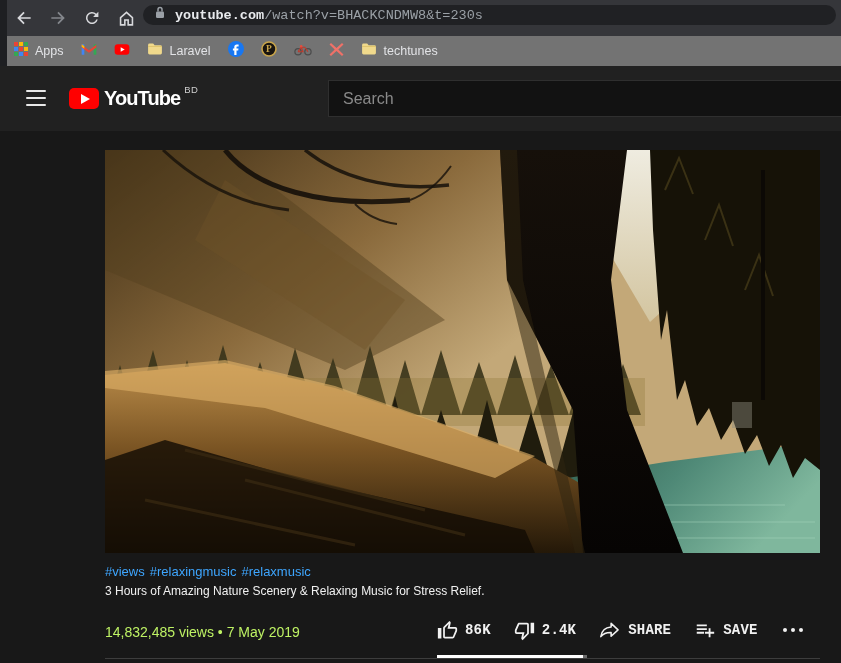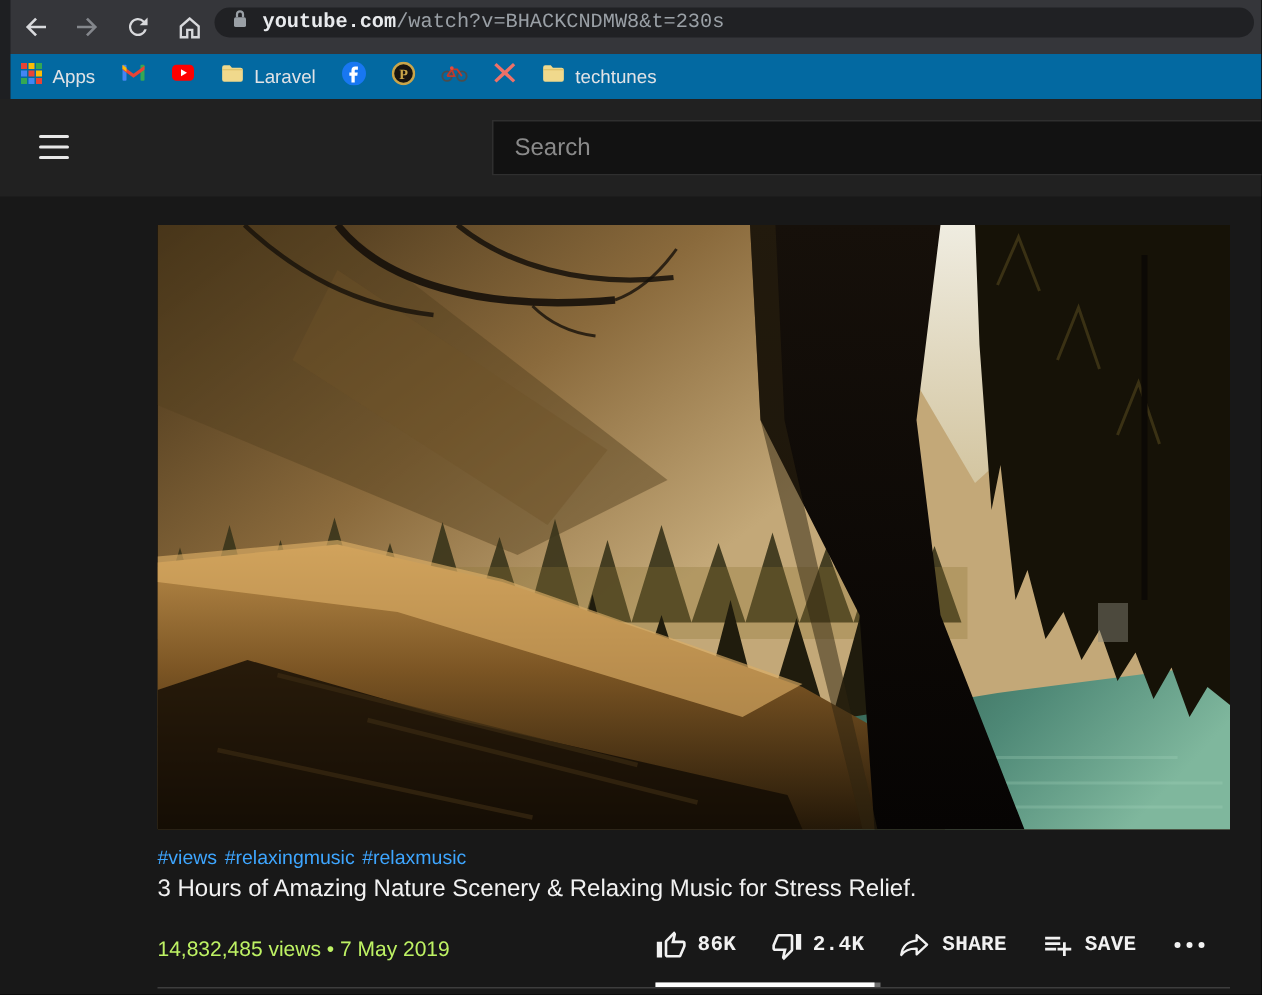--- a/index.html
+++ b/index.html
@@ -25,21 +25,21 @@
     display: flex; align-items: center; padding-left: 11px; gap: 9px;
     font-size: 13.5px;
     font-family: Liberation Mono, monospace;
   }
   .url-host { color: #e8eaed; font-weight: 700; }
   .url-path { color: #9aa0a6; }
 
   
   .bookmarks-bar {
     position: absolute; top: 36px; left: 0; right: 0; height: 30px;
-    background: #0369a1;
+    background: #737373;
     display: flex; align-items: center; padding-left: 14px; gap: 17px;
   }
   .bm-item { display: flex; align-items: center; gap: 7px; }
   .bm-label { color: #e2e3e6; font-size: 12.5px; }
 
   
   .yt-header {
     position: absolute; top: 66px; left: 0; right: 0; height: 65px;
     background: #212121;
   }
@@ -62,21 +62,21 @@
   }
   .yt-search input::placeholder { color: #8a8a8a; }
 
   
   .video-player { position: absolute; left: 105px; top: 150px; width: 715px; height: 403px; background: #000; cursor: pointer; }
   .video-player svg { display: block; width: 100%; height: 100%; }
 
   
   .hashtags { position: absolute; left: 105px; top: 564px; font-size: 13px; }
   .hashtags a { color: #3ea6ff; text-decoration: none; margin-right: 5px; cursor: pointer; }
-  .video-title { position: absolute; left: 105px; top: 584px; font-size: 16px; color: #f1f1f1; font-weight: 400; }
+  .video-title { position: absolute; left: 105px; top: 584px; font-size: 12px; color: #f1f1f1; font-weight: 400; }
   .video-stats { position: absolute; left: 105px; top: 624px; font-size: 14px; color: #bef264; }
 
   .actions { position: absolute; left: 437px; top: 619px; display: flex; align-items: center; gap: 23px; font-family: Liberation Mono, monospace; }
   .action-btn { display: flex; align-items: center; gap: 7px; color: #f1f1f1;
     font-size: 14px; font-weight: 700; letter-spacing: 0.2px; cursor: pointer; }
   .action-btn svg { display: block; }
   .more-dots { display: flex; gap: 4px; padding: 6px 2px; cursor: pointer; }
   .more-dots i { width: 4px; height: 4px; border-radius: 50%; background: #f1f1f1; }
 
   .info-divider { position: absolute; left: 105px; width: 715px; top: 658px; height: 1px; background: #3d3d3d; }
@@ -208,20 +208,25 @@
     <span class="bm-label">techtunes</span>
   </div>
 </div>
 
 <div class="yt-header">
   <div class="hamburger">
       <span></span>
       <span></span>
       <span></span>
     </div>
+  <div class="yt-logo">
+    <span class="yt-play"></span>
+    <span class="yt-word">YouTube</span>
+    <span class="yt-badge">BD</span>
+  </div>
   <div class="yt-search">
     <input type="text" placeholder="Search" style="">
   </div>
 </div>
 
 <div class="video-player">
   <svg viewBox="0 0 715 403" preserveAspectRatio="none">
     <defs>
       <linearGradient id="gBase" x1="0" y1="0" x2="0.75" y2="0.55">
         <stop offset="0" stop-color="#3e2d15"></stop>

